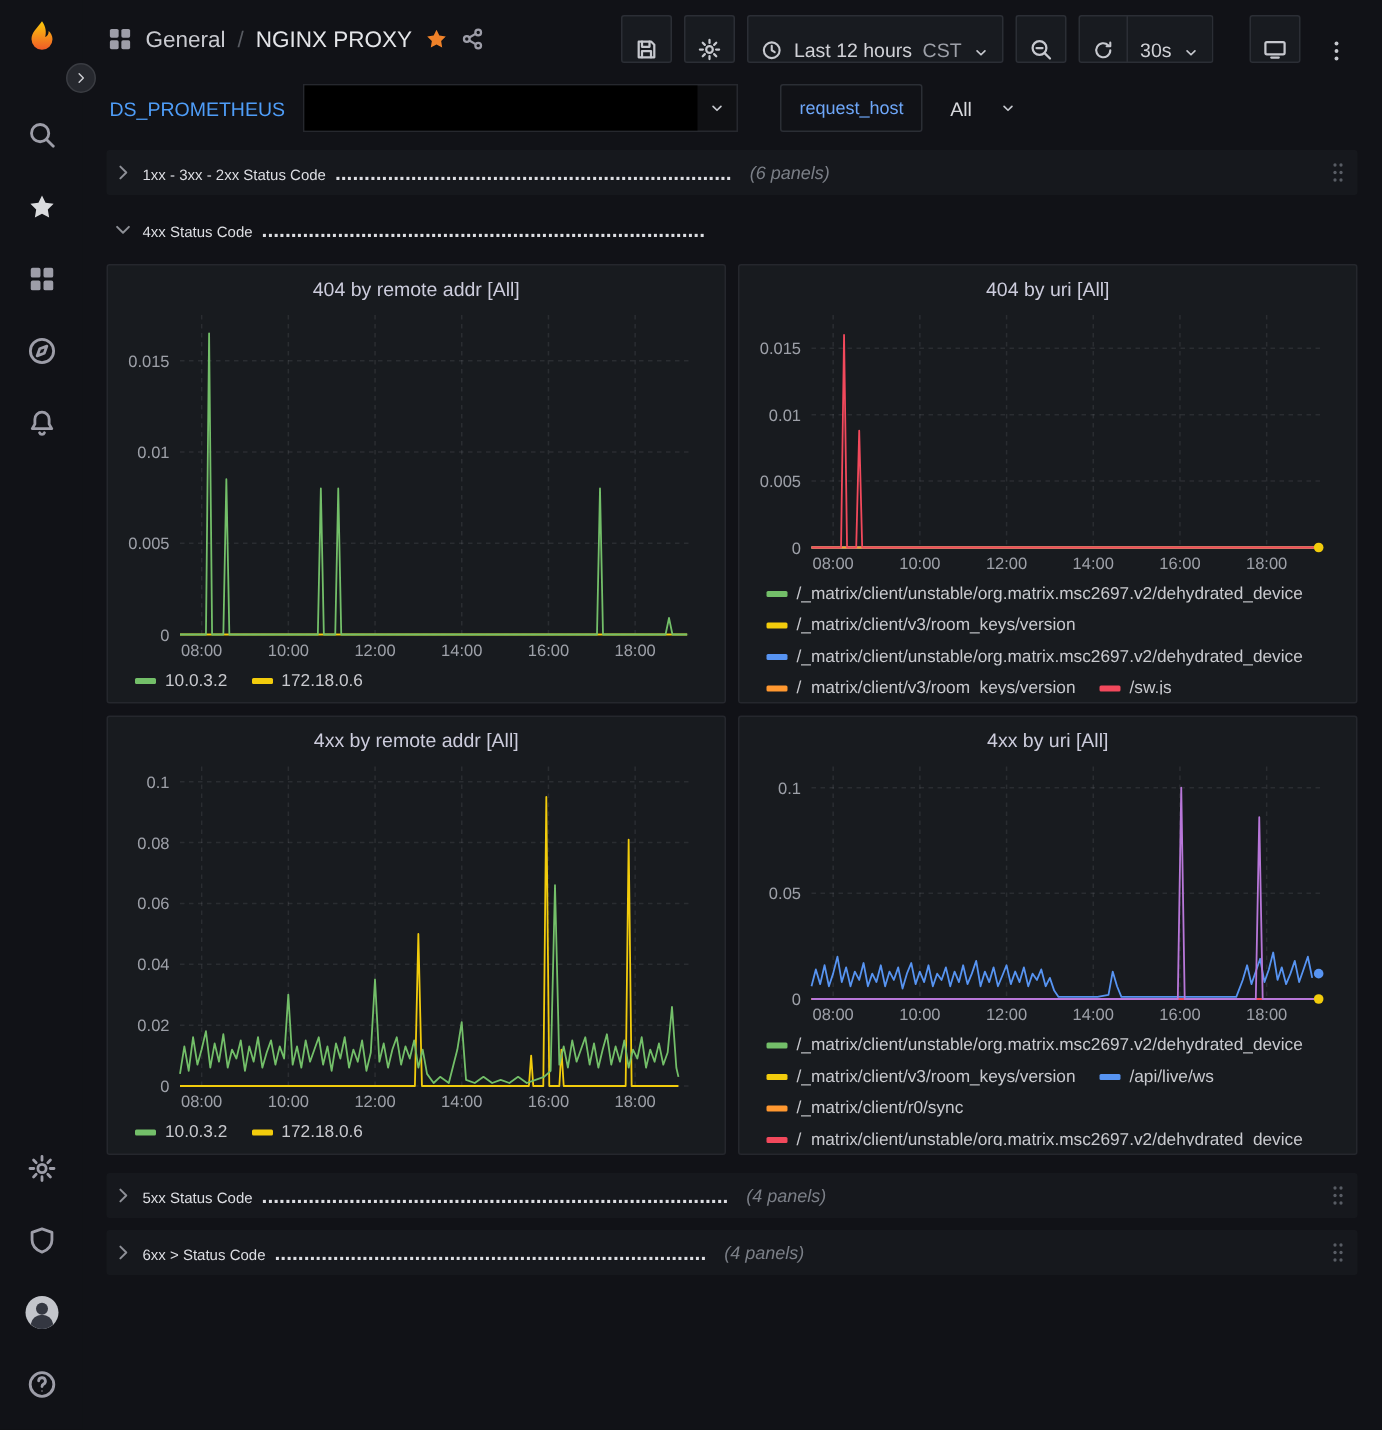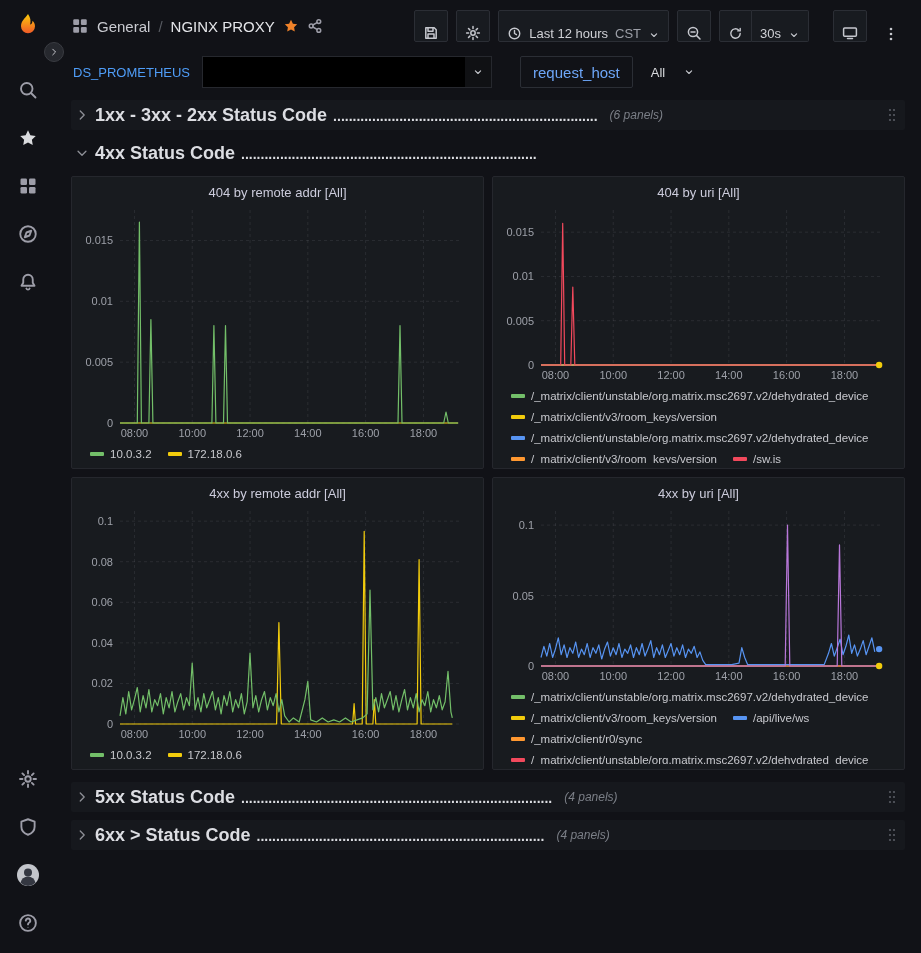--- a/index.html
+++ b/index.html
@@ -40,30 +40,30 @@
   .plain { background:transparent; border:none; padding:0 4px; }
   .gap-left { margin-left:16px; }
 
   
   .submenu { display:flex; align-items:center; gap:10px; padding:4px 16px 8px; }
   .var-label { color:#4f9df8; font-size:13px; font-weight:500; padding:0 2px; cursor:pointer; }
   .var-select { display:flex; align-items:center; height:32px; width:290px; background:#101114; border:1px solid #26282e; cursor:pointer; }
   .var-redacted { flex:1; align-self:stretch; background:#000; }
   .var-caret { width:26px; display:flex; align-items:center; justify-content:center; color:#c6c8ce; }
   .var-chip { height:32px; display:flex; align-items:center; padding:0 12px; border:1px solid #2b2e35; border-radius:2px;
-    color:#6ea6f8; font-size:15px; margin-left:18px; cursor:pointer; }
+    color:#6ea6f8; font-size:12px; margin-left:18px; cursor:pointer; }
   .var-value { height:32px; display:flex; align-items:center; gap:18px; padding:0 8px; color:#d8d9dd; font-size:13px; cursor:pointer; }
 
   
   .dash { flex:1; padding:4px 16px 0; overflow:hidden; }
   .row-head { display:flex; align-items:center; height:30px; margin-bottom:8px; padding:0 8px 0 4px; border-radius:2px; cursor:pointer; }
   .row-head.collapsed { background:#16181d; }
   .row-chevron { color:#8e9097; display:flex; margin-right:6px; }
   .row-label { display:flex; align-items:baseline; min-width:0; overflow:hidden; white-space:nowrap; }
-  .row-title { font-weight:700; font-size:18px; color:#dcdde2; }
+  .row-title { font-weight:400; font-size:10px; color:#dcdde2; }
   .row-dots { font-weight:700; font-size:14px; color:#dcdde2; margin-left:6px; }
   .row-count { font-style:italic; color:#7b7f87; font-size:12px; margin-left:12px; white-space:nowrap; }
   .row-drag { margin-left:auto; color:#585c64; display:flex; cursor:grab; }
 
   .panels { display:grid; grid-template-columns:1fr 1fr; gap:8px; margin-bottom:12px; }
   .panel { background:#181b1f; border:1px solid #25272d; border-radius:2px; display:flex; flex-direction:column;
     height:293px; padding:4px 8px 5px; min-width:0; }
   .panel-title { text-align:center; font-size:13px; font-weight:500; color:#ccccdc; padding:4px 0 2px; cursor:pointer; }
   .chart { flex:1; min-height:60px; width:100%; }
   .legend { display:flex; flex-wrap:wrap; column-gap:16px; row-gap:2px; padding:3px 2px 0 10px; overflow:hidden; }

